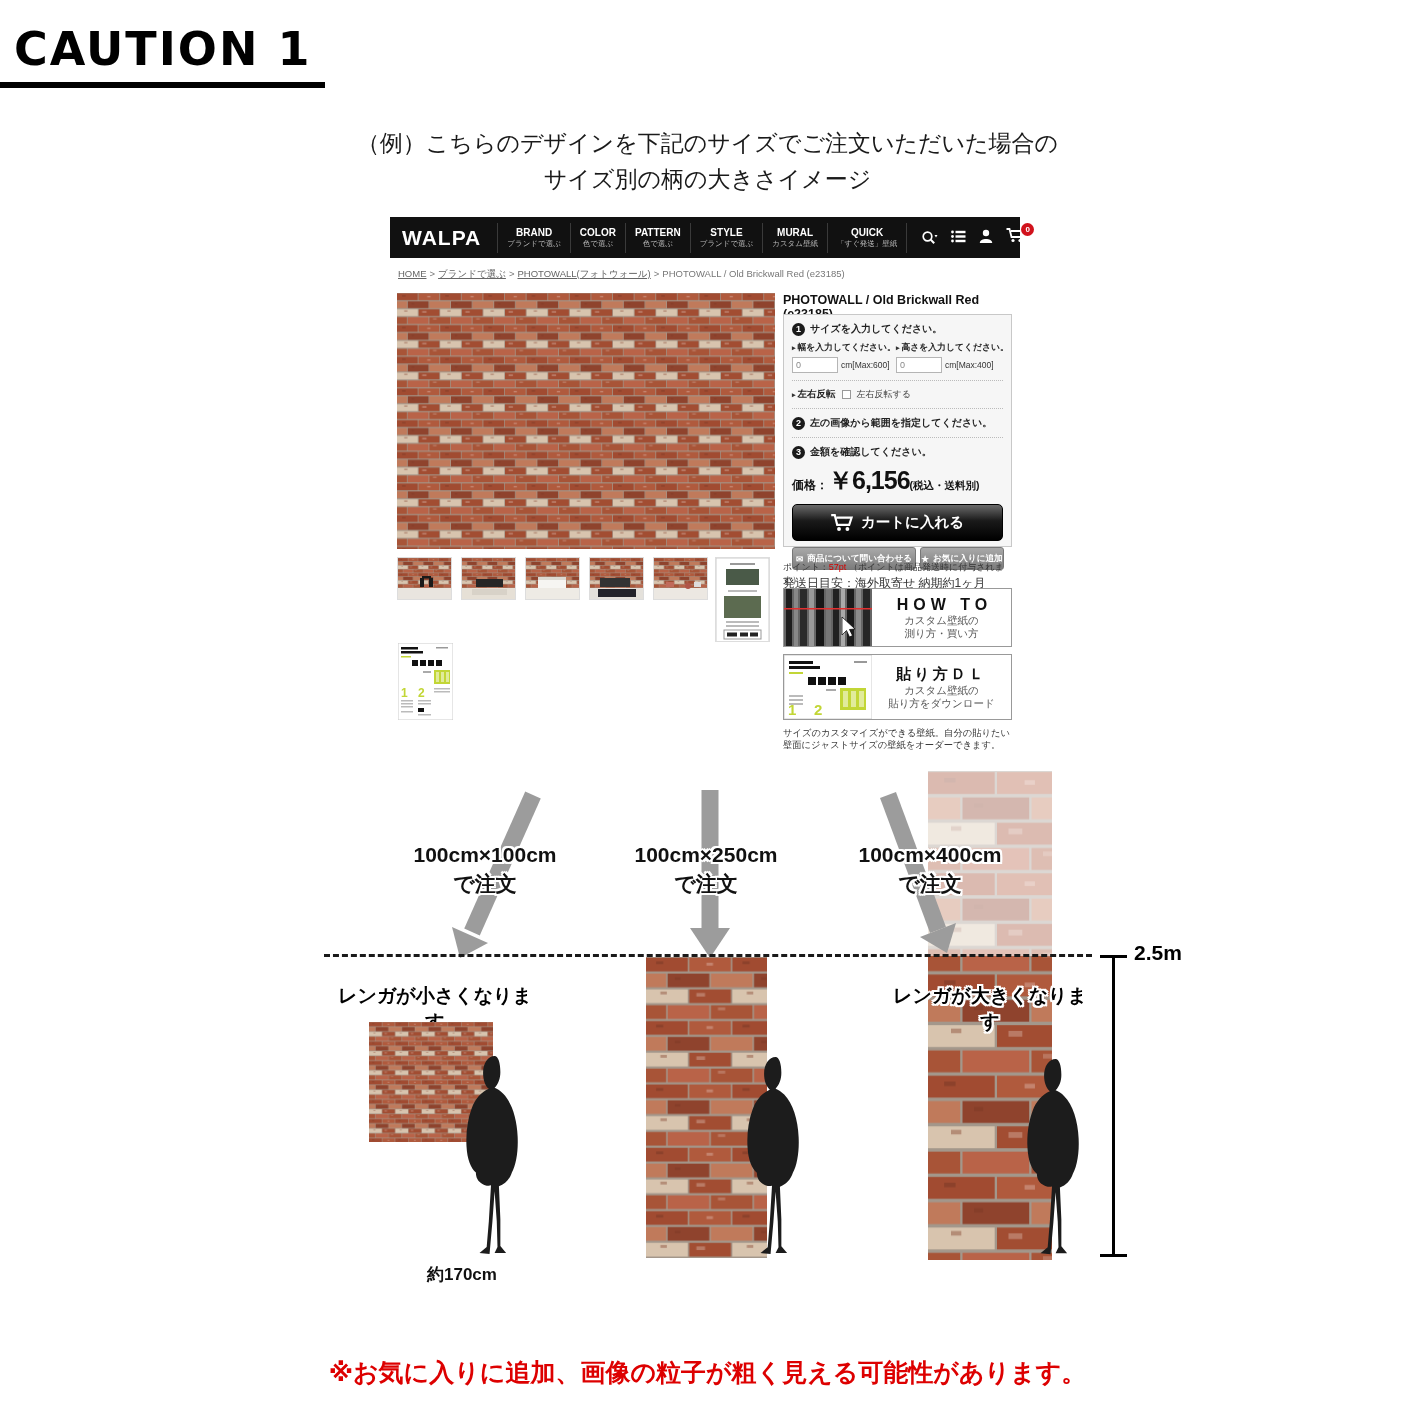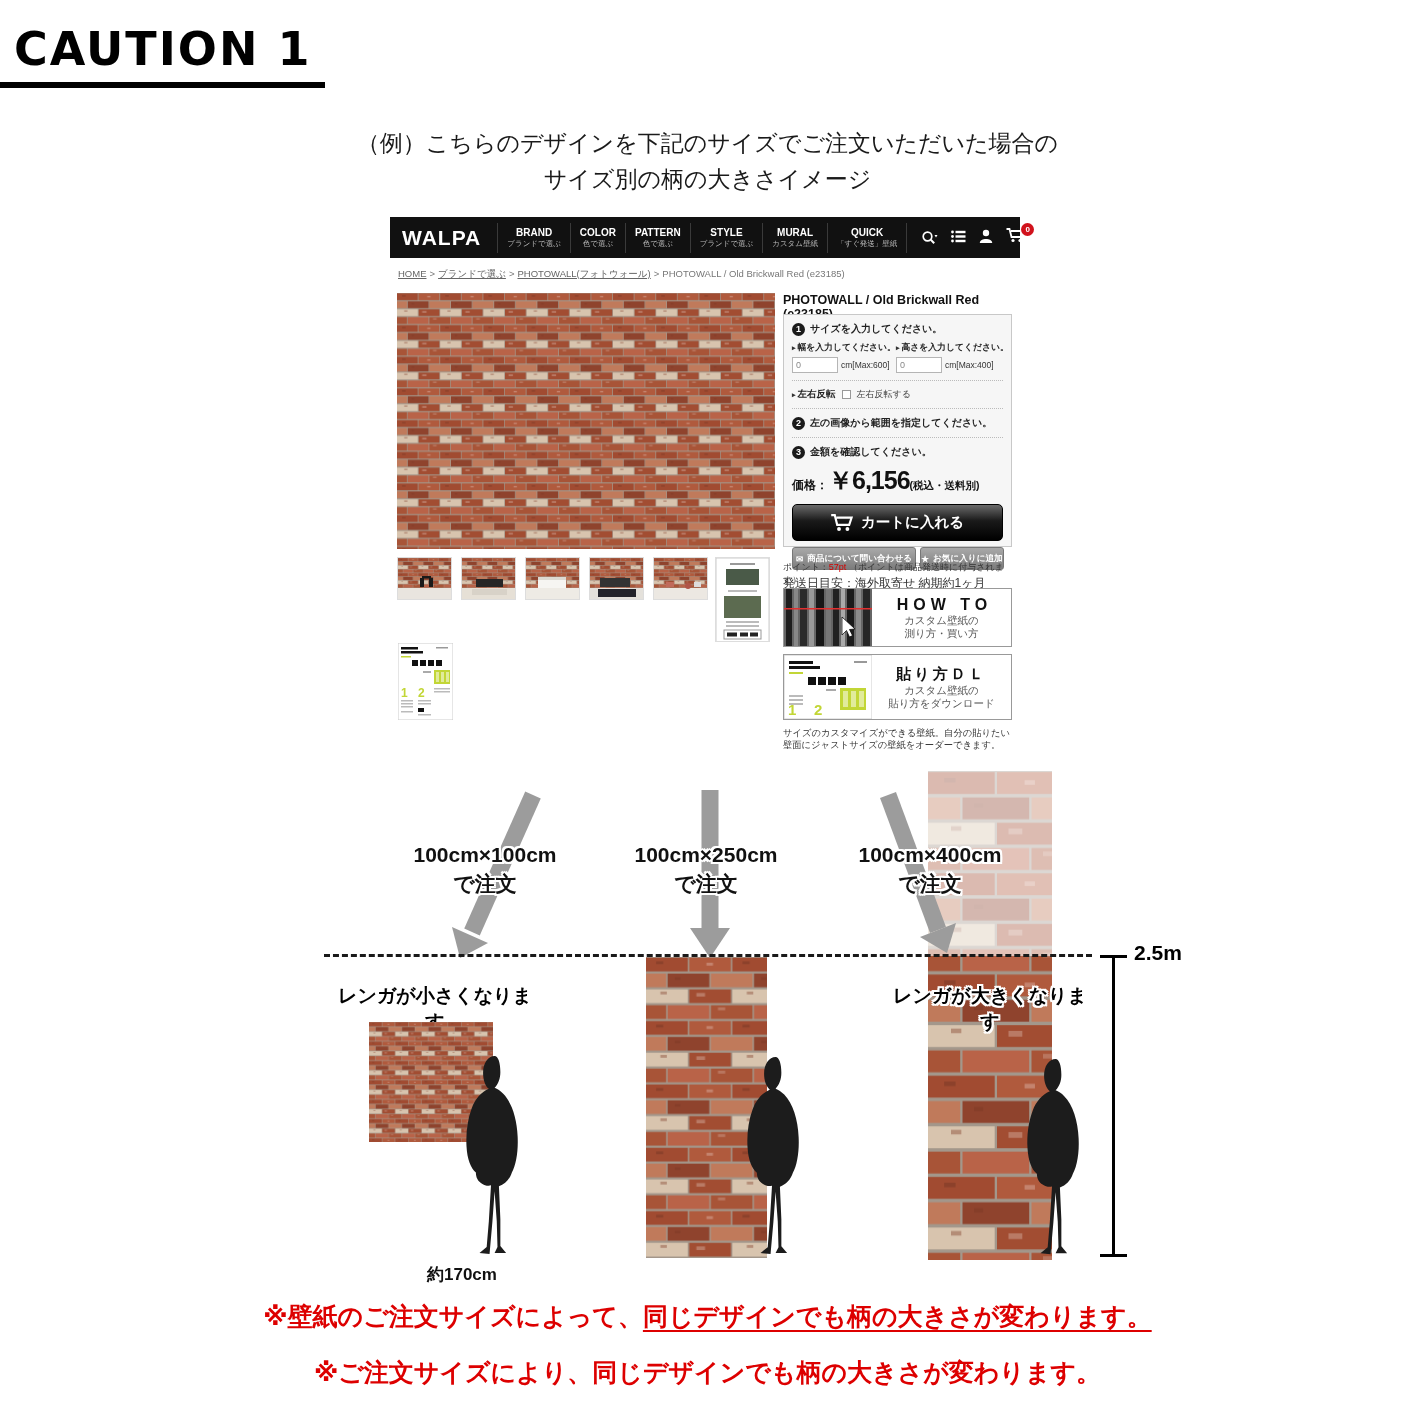--- a/index.html
+++ b/index.html
@@ -474,18 +474,15 @@
       <use href="#personShape" fill="#1c1c1c"></use>
     </svg>
 
   <div class="abs vline"></div>
   <div class="abs vcap" style="top:955px;"></div>
   <div class="abs vcap" style="top:1254px;"></div>
   <div class="abs m-label">2.5m</div>
 
   <div class="abs h-label">約170cm</div>
 
-  <div class="abs warn" style="top:1300px;">
-    <span>※壁紙のご注文サイズによって、</span><u>同じデザインでも柄の大きさが変わります。</u>
-  </div>
-  <div class="abs warn" style="top:1356px;">※ご注文サイズにより、同じデザインでも柄の大きさが変わります。</div>
+  <div class="abs warn" style="top:1356px;">※お気に入りに追加、画像の粒子が粗く見える可能性があります。</div>
 
 </div>
 
 </body></html>

